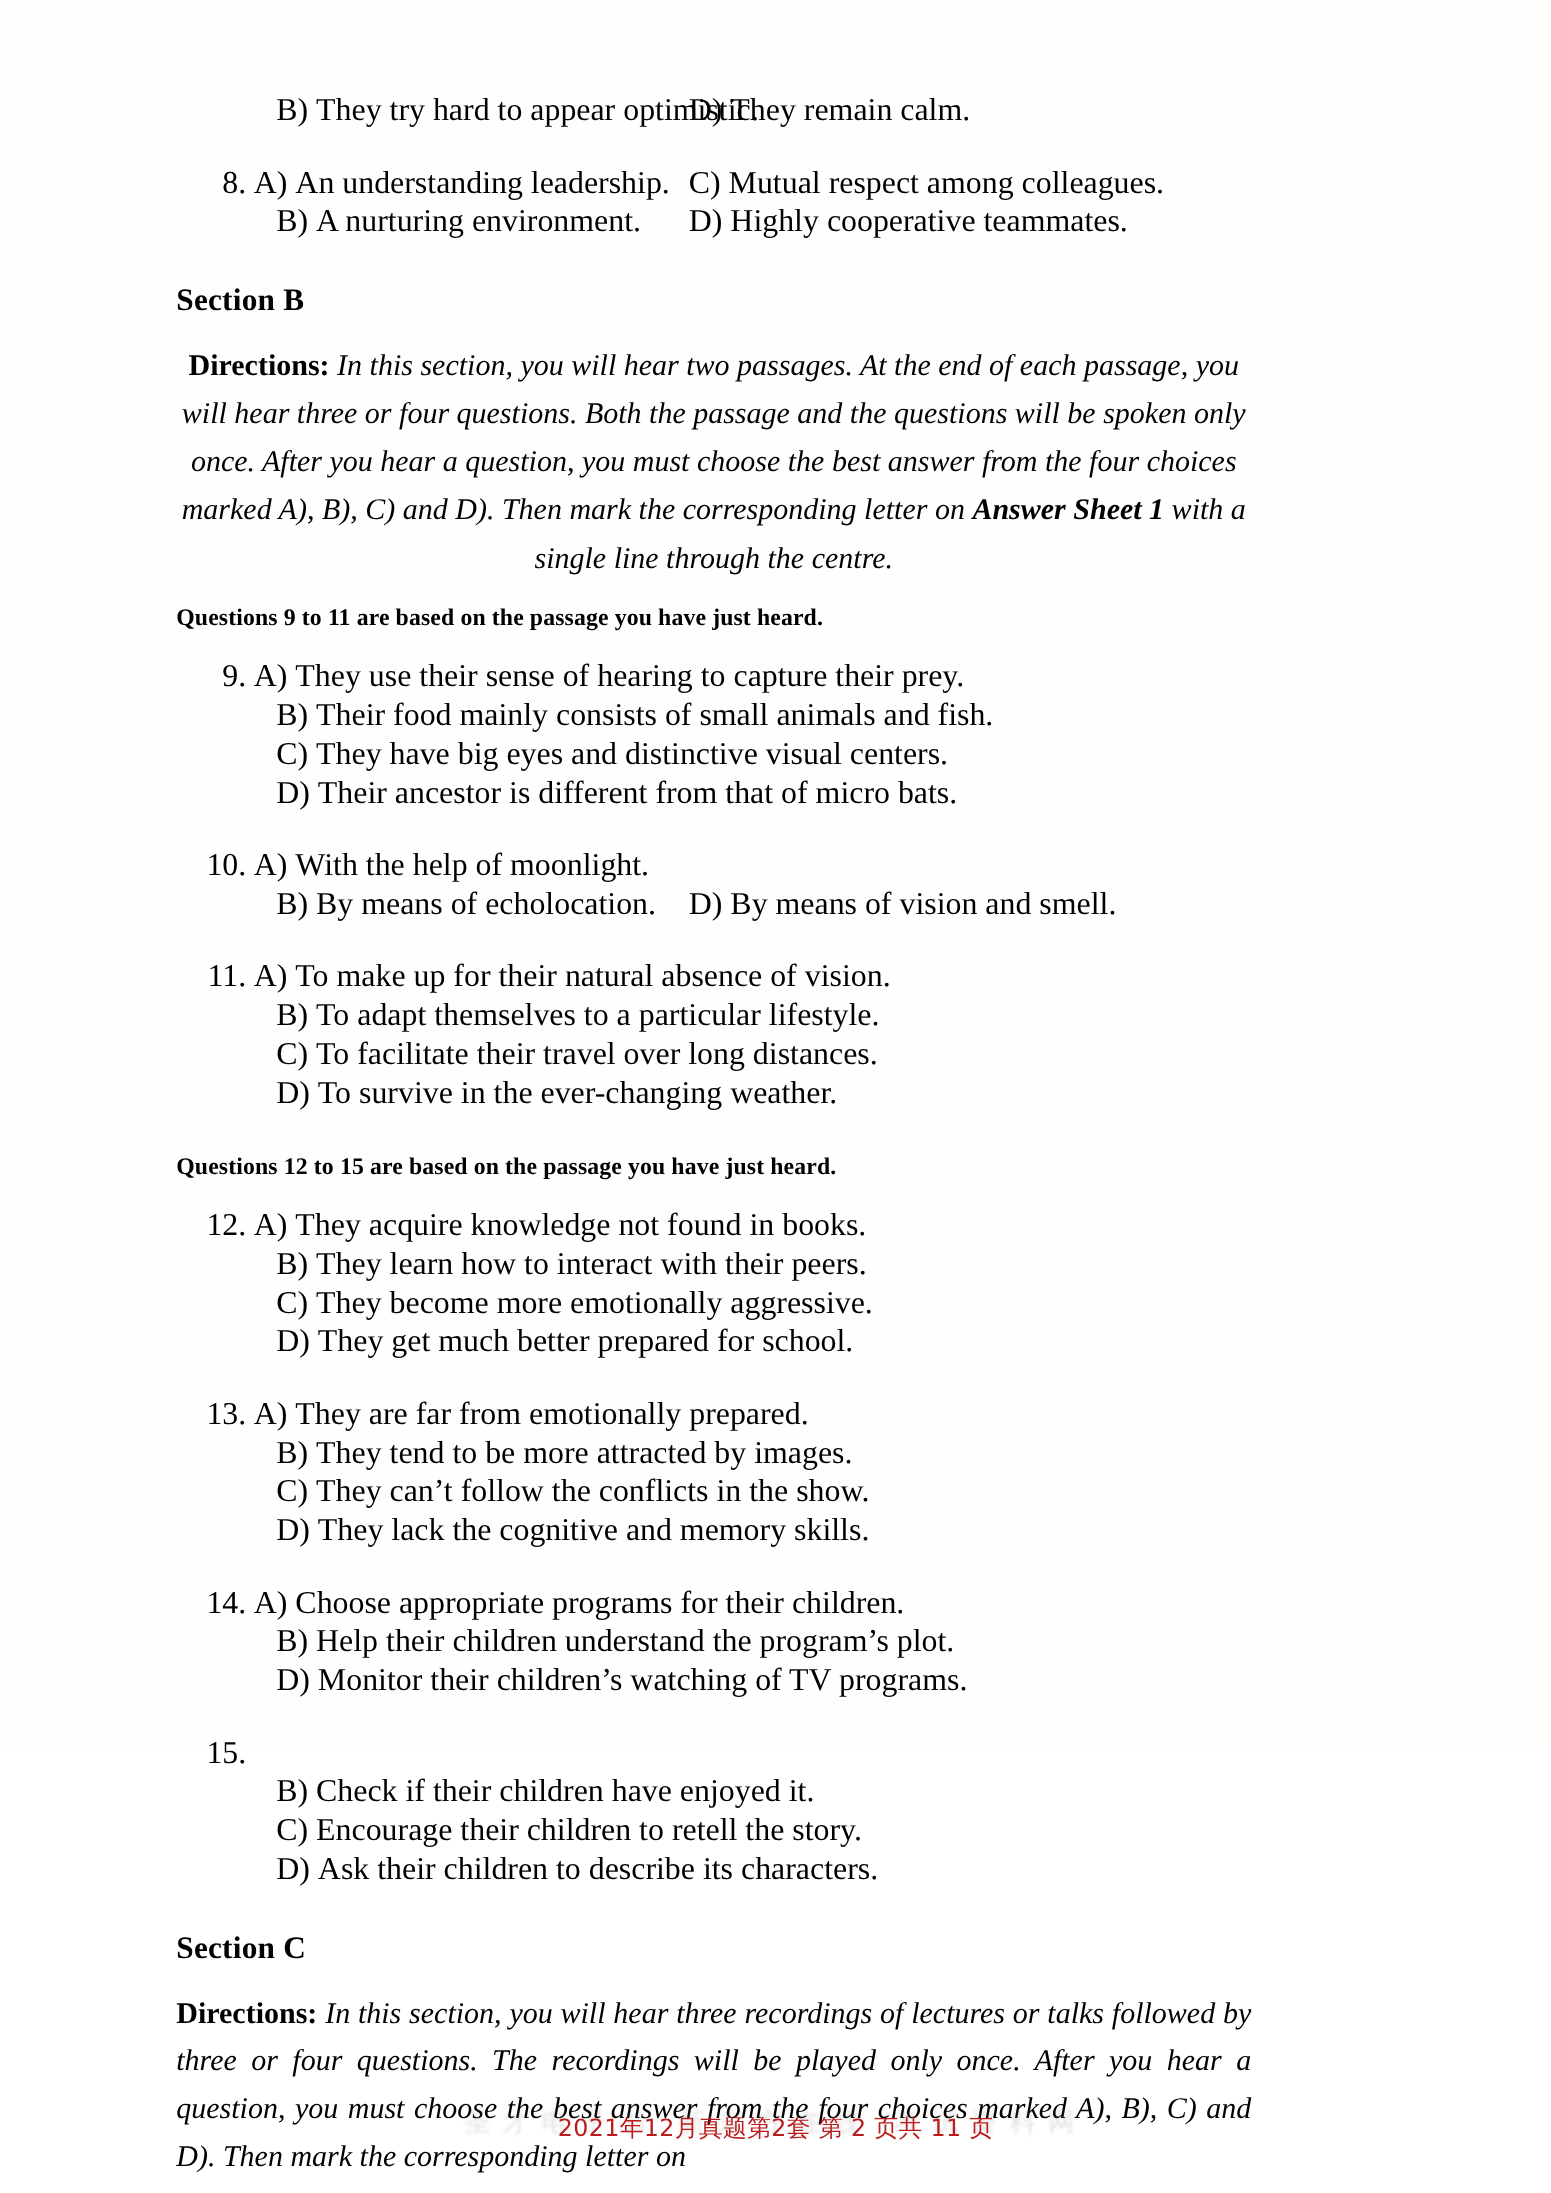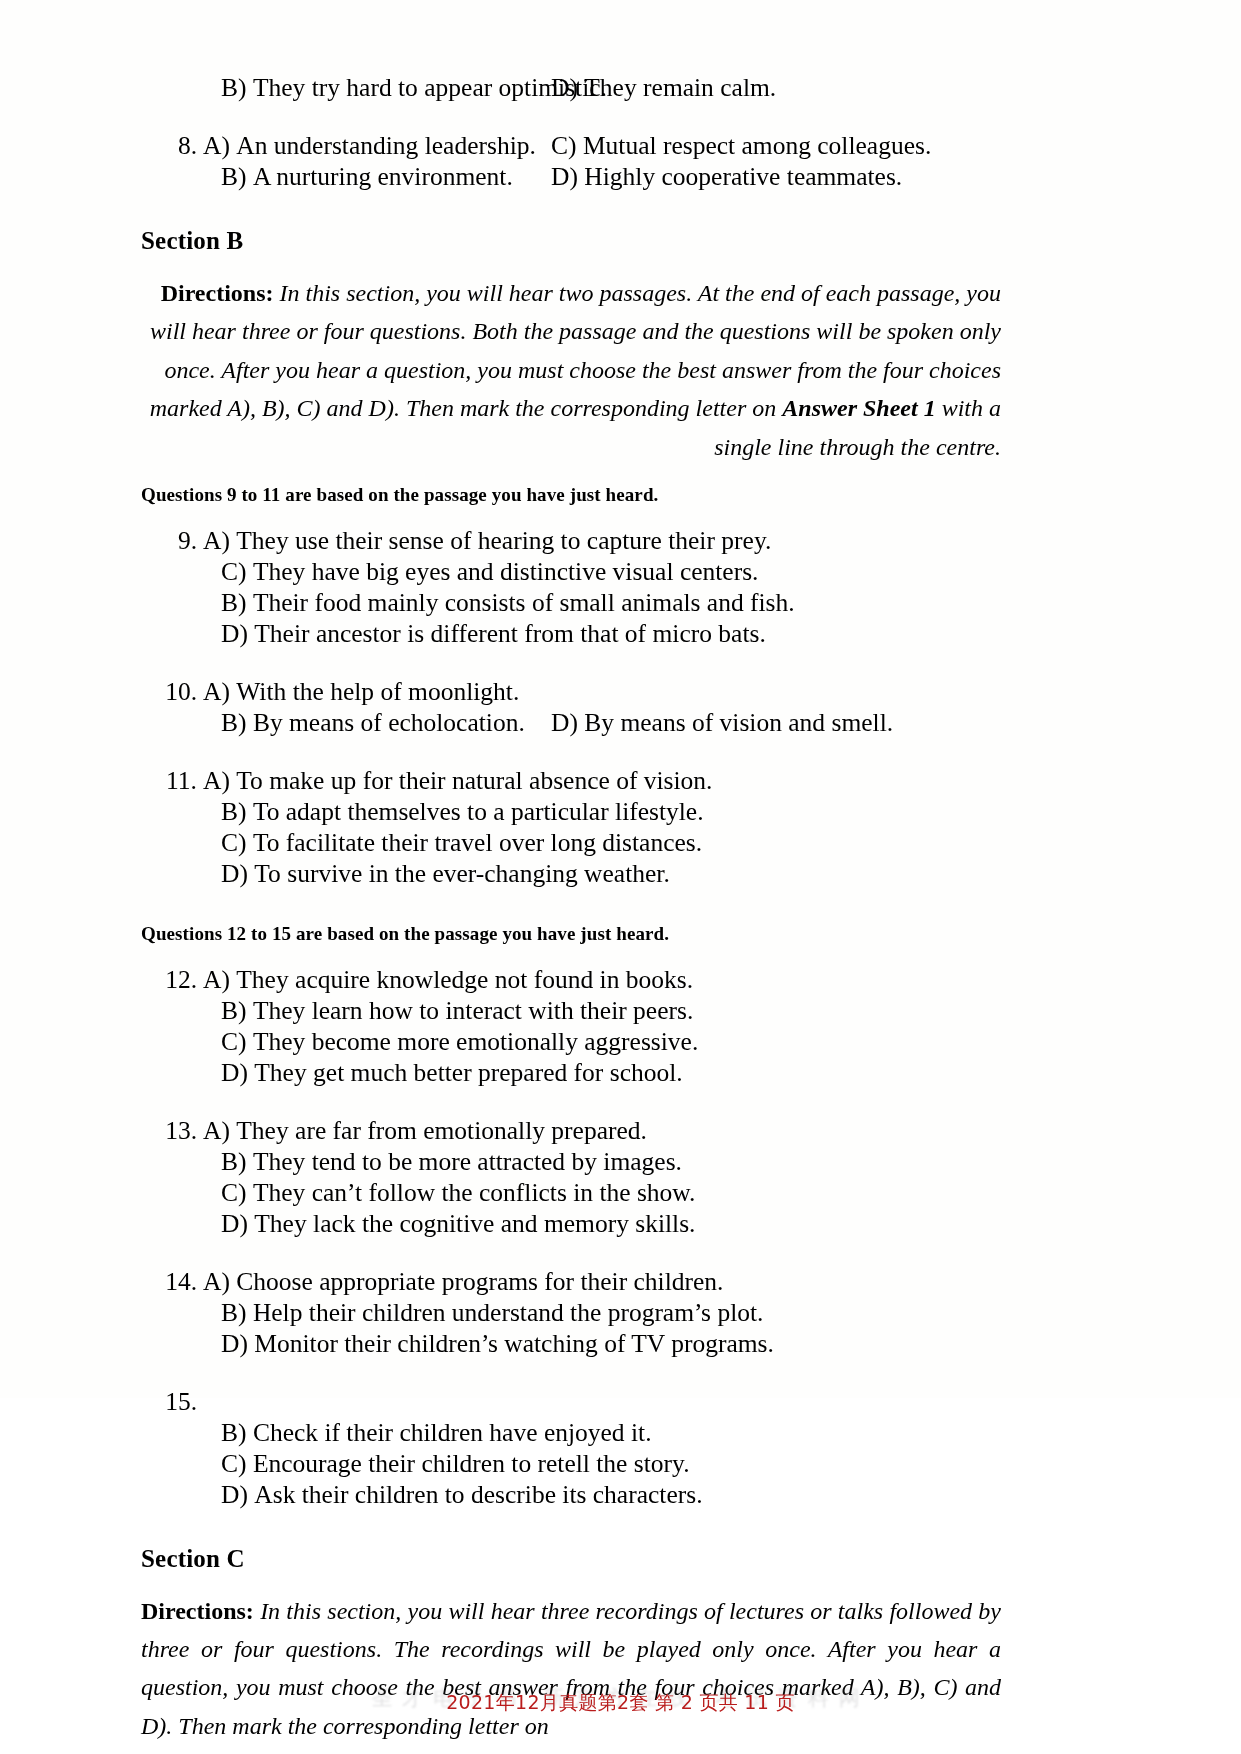--- a/index.html
+++ b/index.html
@@ -72,21 +72,21 @@
     margin: 0;
     letter-spacing: 0.2px;
   }
 
   
   .directions {
     font-size: 24px;
     line-height: 1.60;
     font-style: italic;
     margin: 0;
-    text-align: right;
+    text-align: center;
   }
   .directions.justify {
     text-align: justify;
     text-align-last: left;
   }
   .directions .lead {
     font-style: normal;
     font-weight: bold;
   }
   .directions .bi {
@@ -162,24 +162,24 @@
 
     <div class="gap-sm"></div>
     <div class="q-head">Questions 9 to 11 are based on the passage you have just heard.</div>
     <div class="gap-sm"></div>
 
     <div class="row">
       <span class="num">9.</span>
       <span class="opt"><span>A)</span>&nbsp;<span>They use their sense of hearing to capture their prey.</span></span>
     </div>
     <div class="row">
+      <span class="opt indent"><span>B)</span>&nbsp;<span>Their food mainly consists of small animals and fish.</span></span>
+    </div>
+    <div class="row">
       <span class="opt indent"><span>C)</span>&nbsp;<span>They have big eyes and distinctive visual centers.</span></span>
-    </div>
-    <div class="row">
-      <span class="opt indent"><span>B)</span>&nbsp;<span>Their food mainly consists of small animals and fish.</span></span>
     </div>
     <div class="row">
       <span class="opt indent"><span>D)</span>&nbsp;<span>Their ancestor is different from that of micro bats.</span></span>
     </div>
 
     <div class="gap-md"></div>
 
     <div class="row">
       <span class="num">10.</span>
       <span class="opt"><span>A)</span>&nbsp;<span>With the help of moonlight.</span></span>

